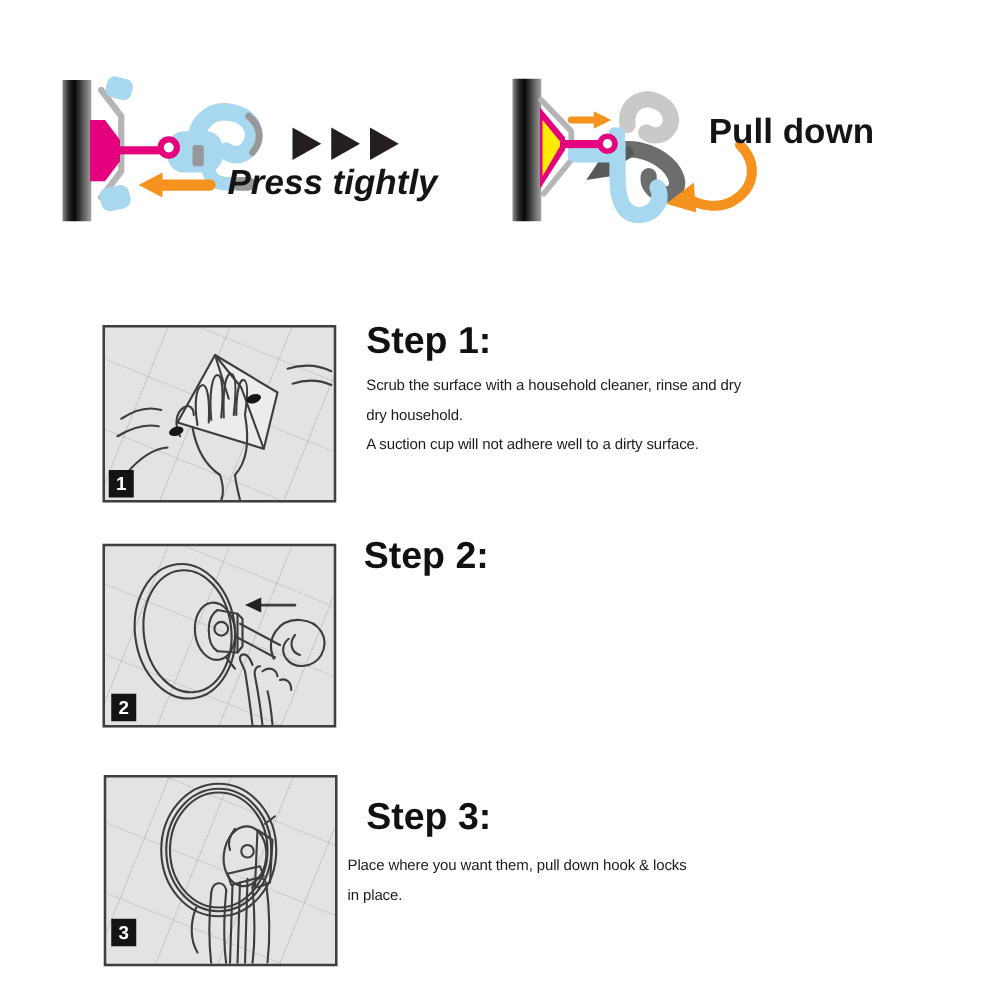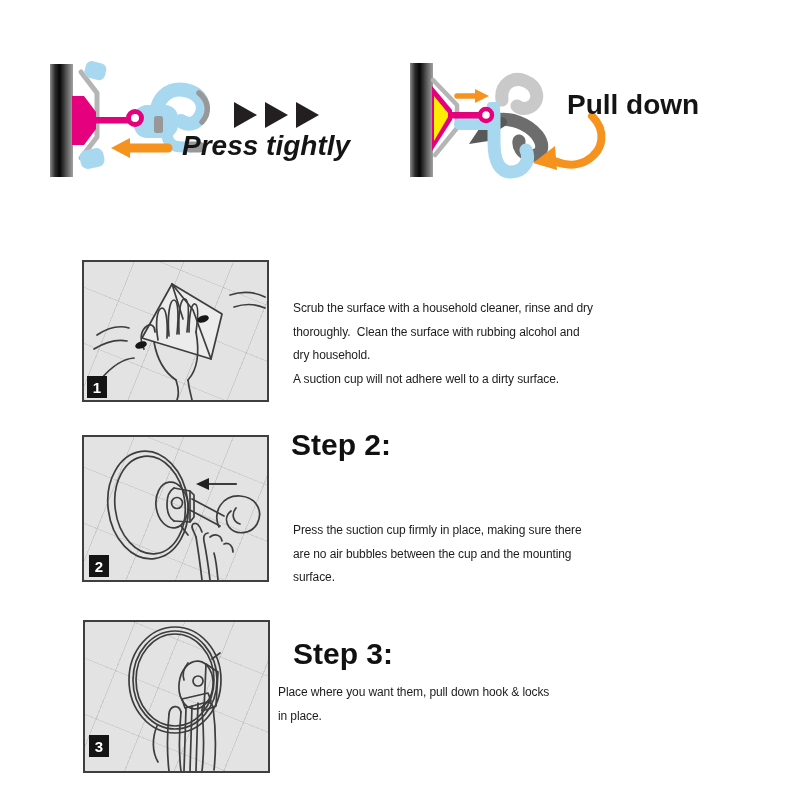--- a/index.html
+++ b/index.html
@@ -106,23 +106,23 @@
         <path d="M85,74 C83,52 86,38 90,38 C94,38 95,52 93,72"></path>
         <path d="M95,72 C94,48 97,36 101,37 C105,38 105,52 103,70"></path>
         <path d="M105,70 C105,50 108,41 111,42 C115,43 114,56 112,70"></path>
         <path d="M60,87 C55,77 57,68 63,64 C67,61 71,64 71,70"></path>
         <ellipse cx="57" cy="83" rx="6" ry="3.5" fill="#161616" stroke="none" transform="rotate(-18 57 83)"></ellipse>
         <ellipse cx="119" cy="57" rx="6" ry="3.5" fill="#161616" stroke="none" transform="rotate(-18 119 57)"></ellipse>
       </g>
     </svg>
     <div class="badge" style="left:3px;bottom:2px;">1</div>
   </figure>
+  <h2 class="abs step-title" style="left:293px;top:255px;">Step 1:</h2>
   <div class="abs step-body" style="left:293px;top:297px;">
     <div class="step-line">Scrub the surface with a household cleaner, rinse and dry</div>
-    <div class="step-line">thoroughly.  Clean the surface with rubbing alcohol and</div>
     <div class="step-line">dry household.</div>
     <div class="step-line">A suction cup will not adhere well to a dirty surface.</div>
   </div>
 
   <figure class="step-img" style="left:82px;top:435px;width:187px;height:147px;">
     <svg width="183" height="143" viewBox="0 0 183 143">
       <g class="sketch">
         <ellipse cx="64" cy="68" rx="40" ry="54" transform="rotate(-7 64 68)"></ellipse>
         <ellipse cx="66" cy="68" rx="35" ry="49" transform="rotate(-7 66 68)"></ellipse>
         <ellipse cx="88" cy="68" rx="16" ry="23" transform="rotate(-7 88 68)"></ellipse>
@@ -141,25 +141,20 @@
         <path d="M126,143 C124,126 122,114 120,104 C119,99 121,96 124,96"></path>
         <path d="M126,100 C131,96 137,98 138,104"></path>
         <path d="M140,107 C145,105 149,109 149,115"></path>
         <path d="M134,143 C133,132 132,123 130,116"></path>
         <path d="M97,89 L104,98"></path>
       </g>
     </svg>
     <div class="badge" style="left:5px;bottom:3px;">2</div>
   </figure>
   <h2 class="abs step-title" style="left:291px;top:427px;">Step 2:</h2>
-  <div class="abs step-body" style="left:293px;top:519px;">
-    <div class="step-line">Press the suction cup firmly in place, making sure there</div>
-    <div class="step-line">are no air bubbles between the cup and the mounting</div>
-    <div class="step-line">surface.</div>
-  </div>
 
   <figure class="step-img" style="left:83px;top:620px;width:187px;height:153px;">
     <svg width="183" height="149" viewBox="0 0 183 149">
       <g class="sketch">
         <ellipse cx="90" cy="58" rx="46" ry="53"></ellipse>
         <ellipse cx="90" cy="58" rx="42" ry="49"></ellipse>
         <ellipse cx="90" cy="58" rx="39" ry="46"></ellipse>
         <ellipse cx="111" cy="63" rx="17" ry="24" transform="rotate(6 111 63)"></ellipse>
         <circle cx="113" cy="59" r="5"></circle>
         <path d="M121,42 L133,50 L131,84 L121,88"></path>

